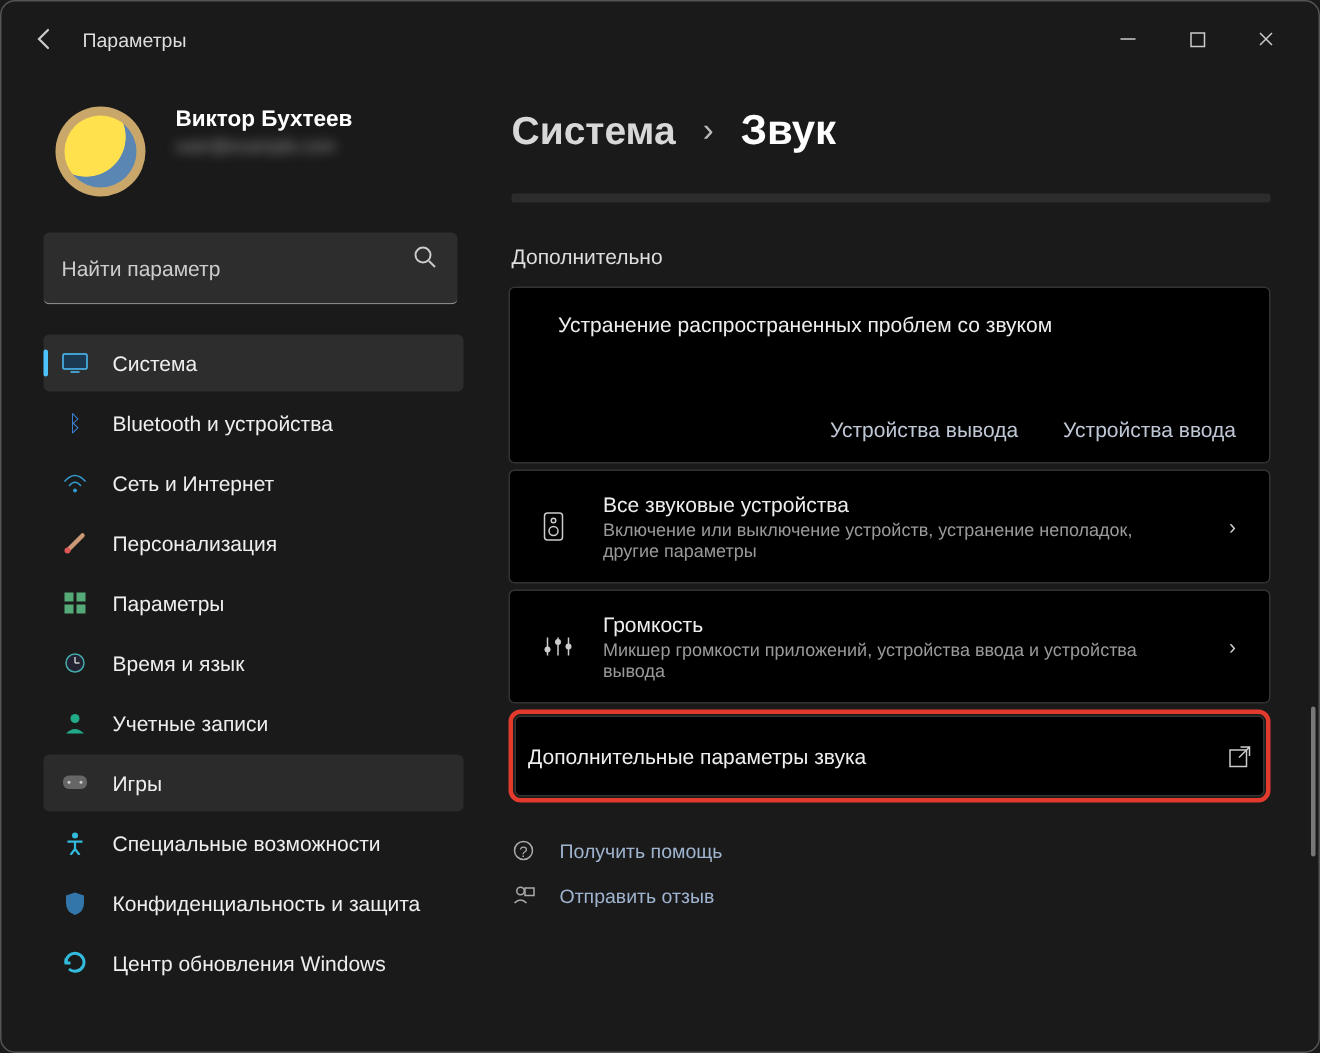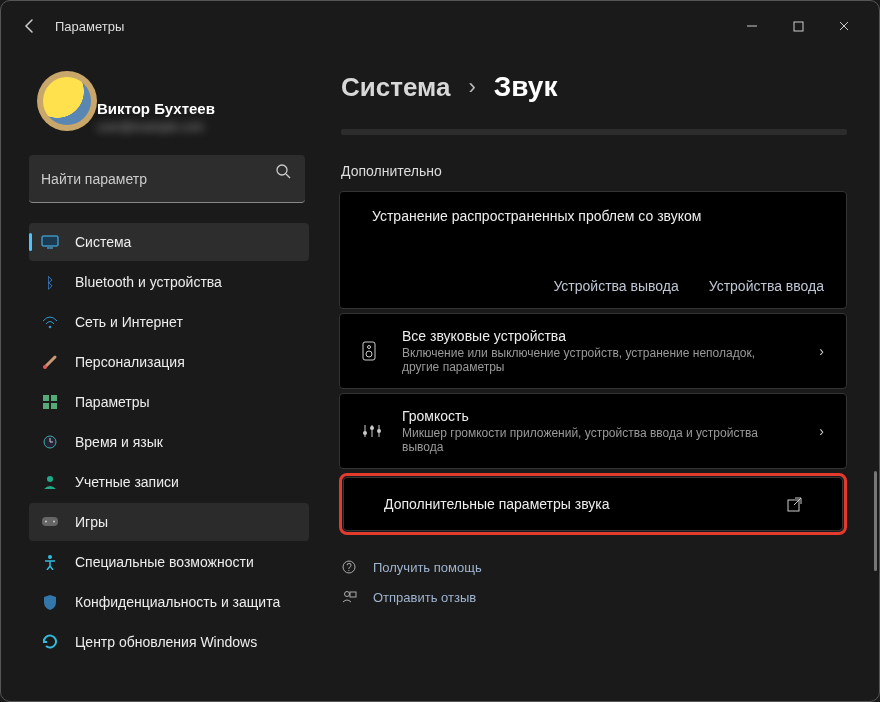--- a/index.html
+++ b/index.html
@@ -4,21 +4,21 @@
 <style>
   * { box-sizing: border-box; margin: 0; padding: 0; font-family: "Segoe UI", Arial, sans-serif; }
   body { background: #1a1a1a; width: 880px; height: 702px; overflow: hidden; position: relative; border: 1px solid #555; border-radius: 10px;}
   .titlebar { height: 50px; display: flex; align-items: center; padding: 0 12px; color: #ddd; }
   .back { width: 34px; height: 34px; display:flex; align-items:center; justify-content:center; font-size:16px; color:#ccc; margin-right:8px;}
   .title { font-size: 13px; color:#ddd;}
   .win-controls { margin-left:auto; display:flex; gap: 0px;}
   .win-btn { width:46px; height:34px; display:flex; align-items:center; justify-content:center; color:#ccc; font-size:10px;}
   .body { display:flex; height: calc(702px - 50px); }
   .sidebar { width: 320px; padding: 0 12px 0 28px; }
-  .profile { display:flex; align-items:flex-end; gap:0; padding: 20px 8px 24px 8px; }
+  .profile { display:flex; align-items:flex-start; gap:20px; padding: 20px 8px 24px 8px; }
   .avatar { width:60px; height:60px; border-radius:50%; background: #c9a76a; position:relative; overflow:hidden;}
   .avatar::before{content:"";position:absolute;left:6px;top:6px;width:48px;height:48px;border-radius:50%;background:radial-gradient(circle at 30% 30%, #ffe14d 0 55%, #5a86b3 56% 100%);}
   .u-name { color:#fff; font-size:15px; font-weight:600;}
   .u-mail-wrap { position:relative; width:120px; height:14px; }
   .u-mail { color:#999; font-size:12px; filter: blur(4px); display:inline-block;}
   .search { width: 276px; height:48px; background:#2d2d2d; border:none; border-bottom:1px solid #888; border-radius:4px; padding: 0 36px 0 12px; color:#ccc; font-size:14px; margin-bottom: 20px;}
   .search::placeholder{color:#ccc;}
   .search-wrap{position:relative;}
   .search-icon{position:absolute; right:18px; top:8px; color:#ccc; font-size:14px;}
   .nav { list-style:none; }
@@ -251,21 +251,21 @@
         <div class="rt">
           <div class="title2">Громкость</div>
           <div class="sub">Микшер громкости приложений, устройства ввода и устройства вывода</div>
         </div>
         <div class="chev">›</div>
       </div>
     </div>
 
     <div class="highlighted">
       <div class="card">
-        <div class="row" style="padding:18px 40px;">
+        <div class="row" style="padding:18px 8px;">
           <div class="rt">
             <div class="title2">Дополнительные параметры звука</div>
           </div>
           <div class="chev">
               <svg width="15" height="15">
                 <rect x="1" y="3" width="11" height="11" stroke="#ccc" fill="none"></rect>
                 <path d="M8 1 L14 1 L14 7 M14 1 L7 8" stroke="#ccc" fill="none"></path>
               </svg>
             </div>
         </div>

